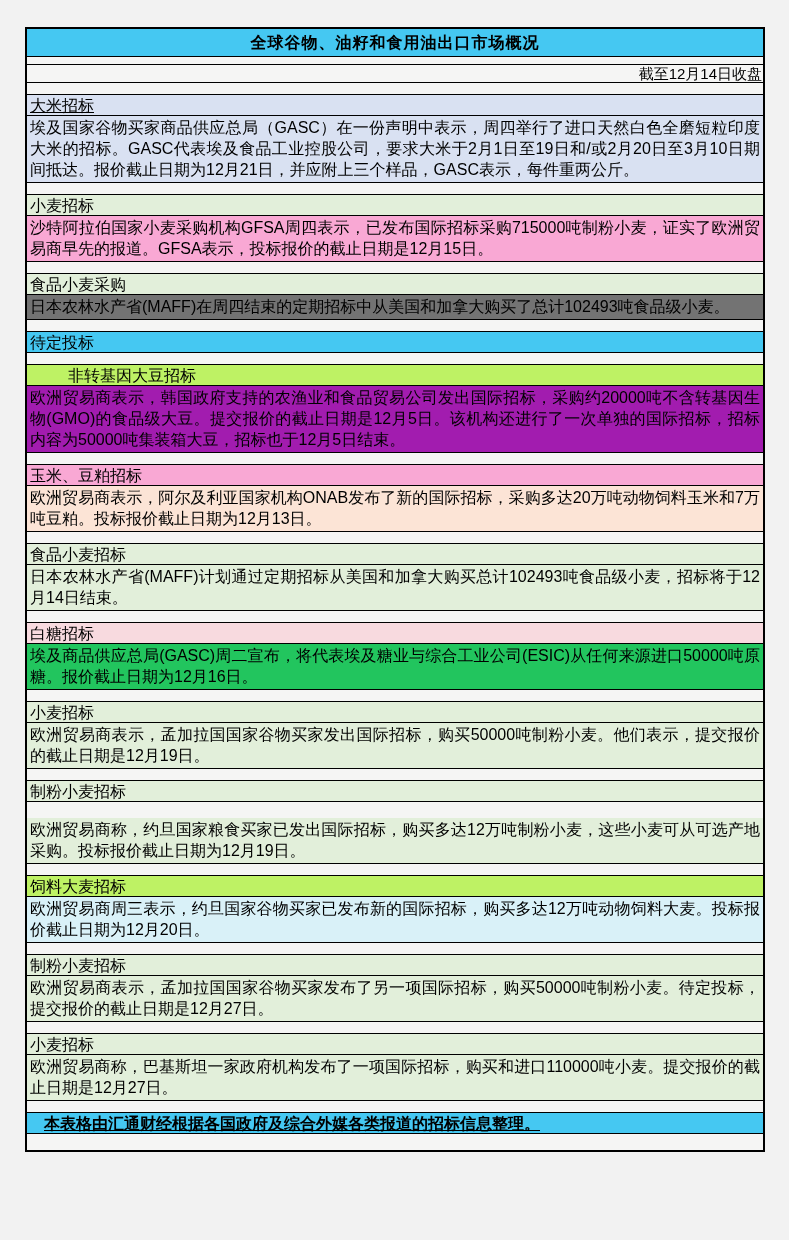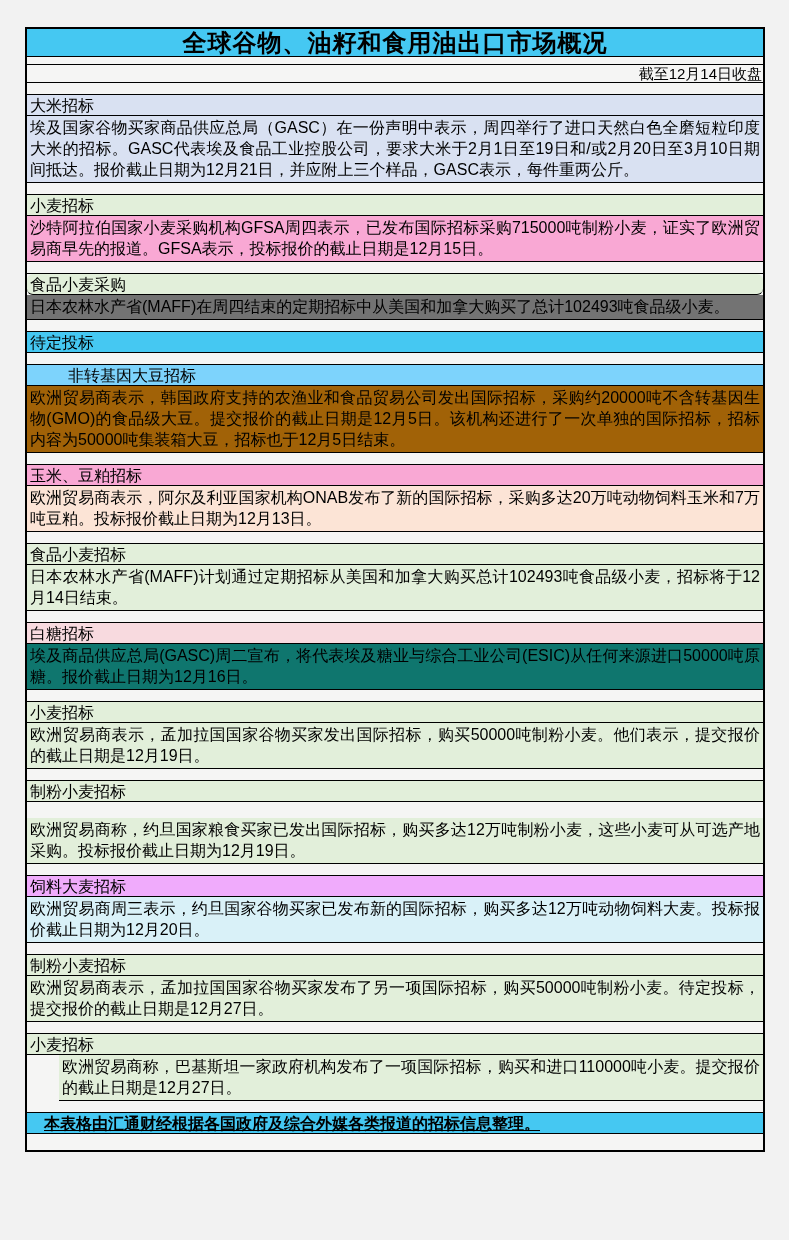--- a/index.html
+++ b/index.html
@@ -20,21 +20,21 @@
   .row {
     border-bottom: 1px solid #000;
     box-sizing: border-box;
     overflow: hidden;
   }
   .title-row {
     height: 28px;
     line-height: 28px;
     text-align: center;
     font-weight: bold;
-    font-size: 24px;
+    font-size: 16px;
     font-family: "Liberation Serif", serif;
     letter-spacing: 1px;
   }
   .spacer-a { height: 8px; }
   .date-row {
     height: 18px;
     line-height: 18px;
     text-align: right;
     font-size: 15px;
     padding-right: 1px;
@@ -73,93 +73,93 @@
 
 <div class="page">
   <div class="sheet">
     <div class="row title-row" style="background: rgb(69, 200, 242);">全球谷物、油籽和食用油出口市场概况</div>
     <div class="row spacer-a"></div>
     <div class="row date-row">截至12月14日收盘</div>
     <div class="row spacer-b"></div>
     <div id="sections">
 
   <section class="section">
-    <div class="row sec-header" style="background: rgb(217, 225, 242);">大米招标</div>
+    <div class="row sec-header" style="background: rgb(217, 225, 242); text-decoration: underline;">大米招标</div>
     <div class="row sec-body" style="background: rgb(217, 225, 242);">埃及国家谷物买家商品供应总局（GASC）在一份声明中表示，周四举行了进口天然白色全磨短粒印度大米的招标。GASC代表埃及食品工业控股公司，要求大米于2月1日至19日和/或2月20日至3月10日期间抵达。报价截止日期为12月21日，并应附上三个样品，GASC表示，每件重两公斤。</div>
     <div class="row sec-spacer"></div>
   </section>
 
   <section class="section">
     <div class="row sec-header" style="background: rgb(226, 239, 218);">小麦招标</div>
     <div class="row sec-body" style="background: #f9a8d4;">沙特阿拉伯国家小麦采购机构GFSA周四表示，已发布国际招标采购715000吨制粉小麦，证实了欧洲贸易商早先的报道。GFSA表示，投标报价的截止日期是12月15日。</div>
     <div class="row sec-spacer"></div>
   </section>
 
   <section class="section">
-    <div class="row sec-header" style="background: rgb(226, 239, 218); border-radius: 6px;">食品小麦采购</div>
+    <div class="row sec-header" style="background: rgb(226, 239, 218);">食品小麦采购</div>
     <div class="row sec-body" style="background: #737373;">日本农林水产省(MAFF)在周四结束的定期招标中从美国和加拿大购买了总计102493吨食品级小麦。</div>
     <div class="row sec-spacer"></div>
   </section>
 
   <section class="section">
     <div class="row sec-header" style="background: rgb(69, 200, 242);">待定投标</div>
 
     <div class="row sec-spacer"></div>
   </section>
 
   <section class="section">
-    <div class="row sec-header" style="background: #7dd3fc; padding-left: 41px;">非转基因大豆招标</div>
-    <div class="row sec-body" style="background: #a16207;">欧洲贸易商表示，韩国政府支持的农渔业和食品贸易公司发出国际招标，采购约20000吨不含转基因生物(GMO)的食品级大豆。提交报价的截止日期是12月5日。该机构还进行了一次单独的国际招标，招标内容为50000吨集装箱大豆，招标也于12月5日结束。</div>
+    <div class="row sec-header" style="background: #bef264; padding-left: 41px;">非转基因大豆招标</div>
+    <div class="row sec-body" style="background: #a21caf;">欧洲贸易商表示，韩国政府支持的农渔业和食品贸易公司发出国际招标，采购约20000吨不含转基因生物(GMO)的食品级大豆。提交报价的截止日期是12月5日。该机构还进行了一次单独的国际招标，招标内容为50000吨集装箱大豆，招标也于12月5日结束。</div>
     <div class="row sec-spacer"></div>
   </section>
 
   <section class="section">
     <div class="row sec-header" style="background: #f9a8d4;">玉米、豆粕招标</div>
     <div class="row sec-body" style="background: rgb(252, 228, 214);">欧洲贸易商表示，阿尔及利亚国家机构ONAB发布了新的国际招标，采购多达20万吨动物饲料玉米和7万吨豆粕。投标报价截止日期为12月13日。</div>
     <div class="row sec-spacer"></div>
   </section>
 
   <section class="section">
     <div class="row sec-header" style="background: rgb(226, 239, 218);">食品小麦招标</div>
     <div class="row sec-body" style="background: rgb(226, 239, 218);">日本农林水产省(MAFF)计划通过定期招标从美国和加拿大购买总计102493吨食品级小麦，招标将于12月14日结束。</div>
     <div class="row sec-spacer"></div>
   </section>
 
   <section class="section">
     <div class="row sec-header" style="background: rgb(248, 218, 223);">白糖招标</div>
-    <div class="row sec-body" style="background: #0f766e;">埃及商品供应总局(GASC)周二宣布，将代表埃及糖业与综合工业公司(ESIC)从任何来源进口50000吨原糖。报价截止日期为12月16日。</div>
+    <div class="row sec-body" style="background: #22c55e;">埃及商品供应总局(GASC)周二宣布，将代表埃及糖业与综合工业公司(ESIC)从任何来源进口50000吨原糖。报价截止日期为12月16日。</div>
     <div class="row sec-spacer"></div>
   </section>
 
   <section class="section">
     <div class="row sec-header" style="background: rgb(226, 239, 218);">小麦招标</div>
     <div class="row sec-body" style="background: rgb(226, 239, 218);">欧洲贸易商表示，孟加拉国国家谷物买家发出国际招标，购买50000吨制粉小麦。他们表示，提交报价的截止日期是12月19日。</div>
     <div class="row sec-spacer"></div>
   </section>
 
   <section class="section">
     <div class="row sec-header" style="background: rgb(226, 239, 218);">制粉小麦招标</div>
     <div class="row sec-body" style="background: rgb(226, 239, 218); margin-top: 16px;">欧洲贸易商称，约旦国家粮食买家已发出国际招标，购买多达12万吨制粉小麦，这些小麦可从可选产地采购。投标报价截止日期为12月19日。</div>
     <div class="row sec-spacer"></div>
   </section>
 
   <section class="section">
-    <div class="row sec-header" style="background: #f0abfc;">饲料大麦招标</div>
+    <div class="row sec-header" style="background: #bef264;">饲料大麦招标</div>
     <div class="row sec-body" style="background: rgb(217, 241, 248);">欧洲贸易商周三表示，约旦国家谷物买家已发布新的国际招标，购买多达12万吨动物饲料大麦。投标报价截止日期为12月20日。</div>
     <div class="row sec-spacer"></div>
   </section>
 
   <section class="section">
     <div class="row sec-header" style="background: rgb(226, 239, 218);">制粉小麦招标</div>
     <div class="row sec-body" style="background: rgb(226, 239, 218);">欧洲贸易商表示，孟加拉国国家谷物买家发布了另一项国际招标，购买50000吨制粉小麦。待定投标，提交报价的截止日期是12月27日。</div>
     <div class="row sec-spacer"></div>
   </section>
 
   <section class="section">
     <div class="row sec-header" style="background: rgb(226, 239, 218);">小麦招标</div>
-    <div class="row sec-body" style="background: rgb(226, 239, 218); margin-left: 32px;">欧洲贸易商称，巴基斯坦一家政府机构发布了一项国际招标，购买和进口110000吨小麦。提交报价的截止日期是12月27日。</div>
+    <div class="row sec-body" style="background: rgb(226, 239, 218);">欧洲贸易商称，巴基斯坦一家政府机构发布了一项国际招标，购买和进口110000吨小麦。提交报价的截止日期是12月27日。</div>
     <div class="row sec-spacer"></div>
   </section>
 </div>
     <div class="row footer-row" style="background: rgb(69, 200, 242);">本表格由汇通财经根据各国政府及综合外媒各类报道的招标信息整理。</div>
     <div class="row bottom-spacer"></div>
   </div>
 </div>
 
 </body></html>

